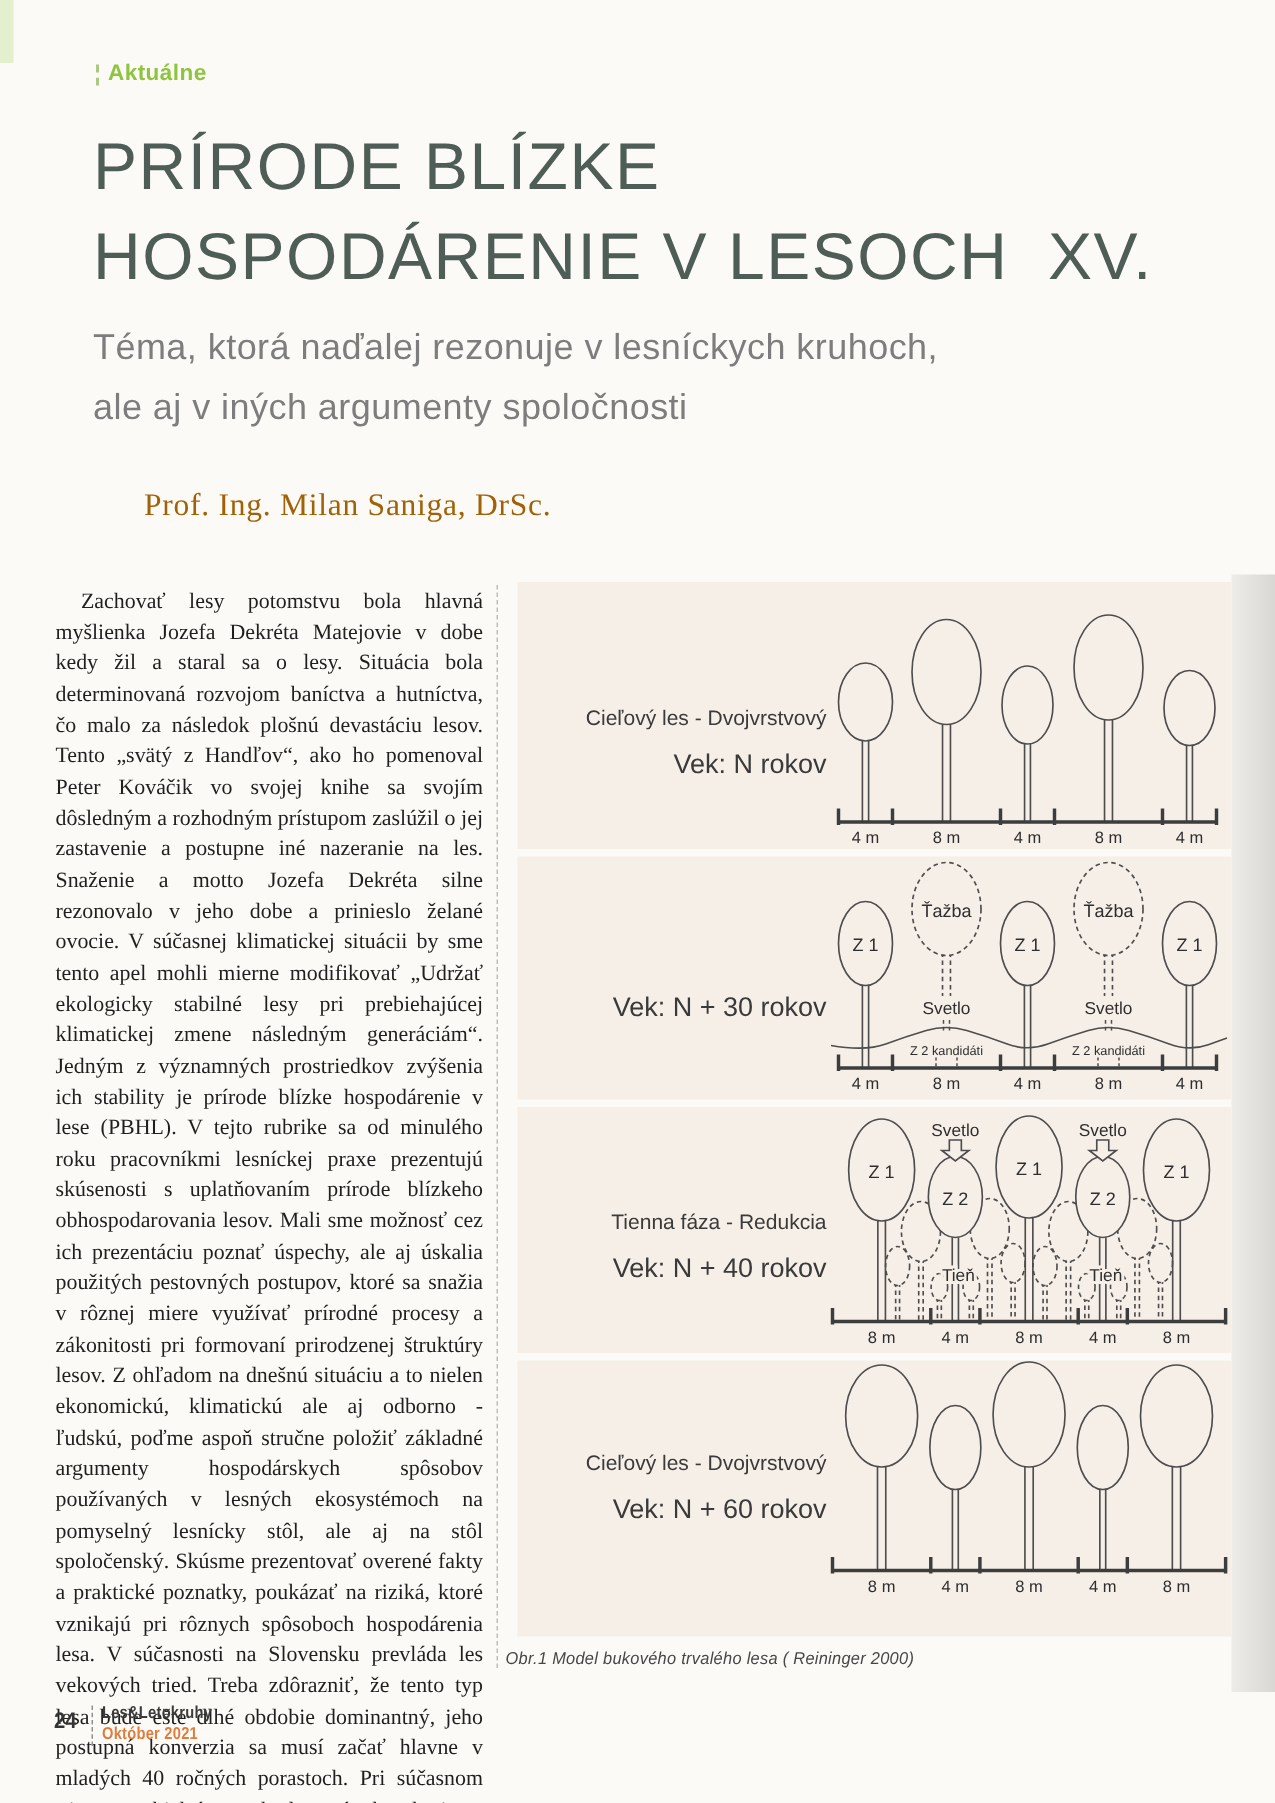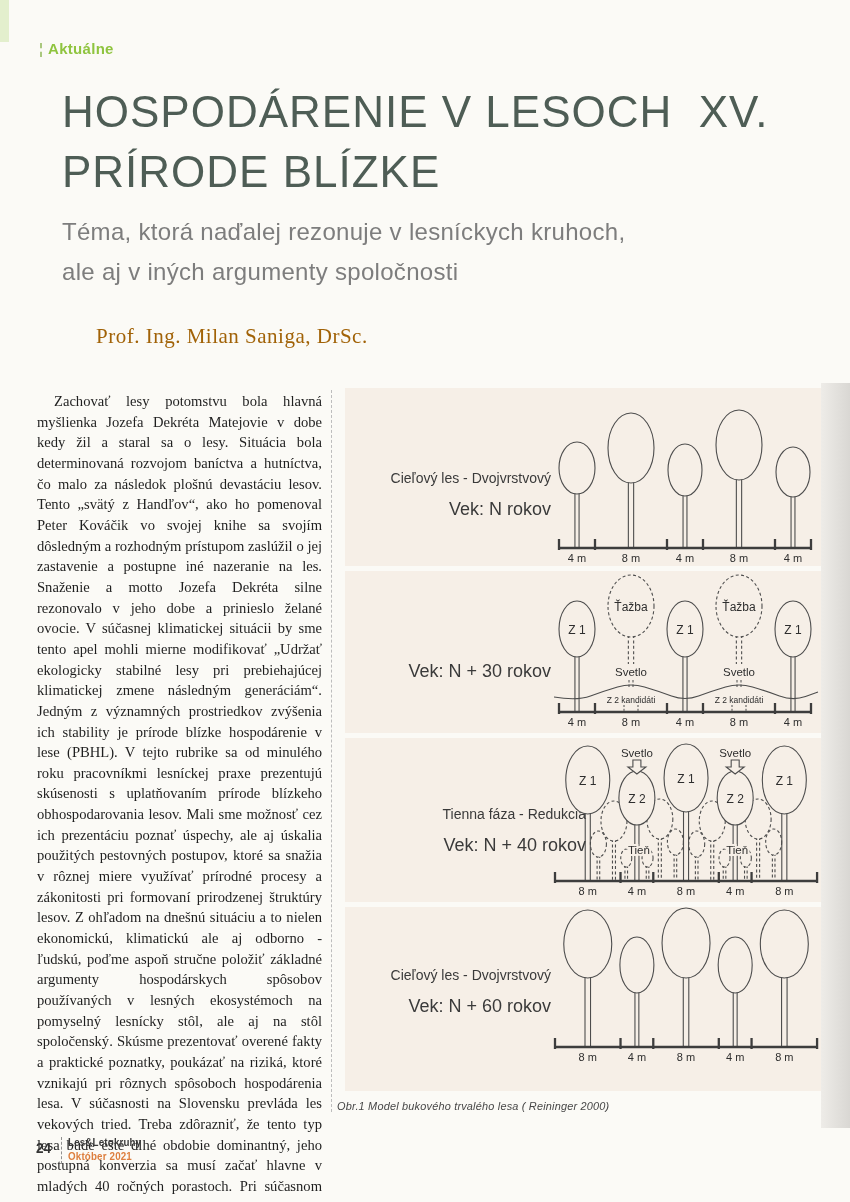--- a/index.html
+++ b/index.html
@@ -3,21 +3,21 @@
 <meta charset="utf-8">
 <style>
   html,body{margin:0;padding:0;background:#888;}
   .page{
     position:relative; width:850px; height:1202px; margin:0 auto;
     background:#fbfaf6; overflow:hidden;
     font-family:"Liberation Sans",sans-serif;
   }
   .corner-mark{position:absolute;left:0;top:0;width:9px;height:42px;background:#e3efcd;}
 
-  .kicker{position:absolute;left:40px;top:40px;display:flex;align-items:flex-end;}
+  .kicker{position:absolute;left:64px;top:40px;display:flex;align-items:flex-end;}
   .kicker-dash{display:inline-block;width:0;height:14px;border-left:2px dashed #aac87e;margin-right:6px;}
   .kicker-label{font-size:15px;font-weight:bold;color:#8fc43f;letter-spacing:.3px;}
 
   .title{position:absolute;left:62px;top:82px;margin:0;color:#4e5d55;font-weight:400;
     font-size:44px;line-height:60px;letter-spacing:1px;}
   .t-line{white-space:pre;}
 
   .subtitle{position:absolute;left:62px;top:212px;color:#7d7d7d;font-size:24px;line-height:40px;letter-spacing:.3px;}
 
   .author{position:absolute;left:96px;top:324px;font-family:"Liberation Serif",serif;
@@ -54,22 +54,22 @@
 
 <div class="page">
   <div class="corner-mark"></div>
 
   <div class="kicker">
     <span class="kicker-dash"></span>
     <span class="kicker-label">Aktuálne</span>
   </div>
 
   <h1 class="title">
+    <div class="t-line">PRÍRODE BLÍZKE</div>
     <div class="t-line">HOSPODÁRENIE V LESOCH  XV.</div>
-    <div class="t-line">PRÍRODE BLÍZKE</div>
   </h1>
 
   <div class="subtitle">
     <div>Téma, ktorá naďalej rezonuje v lesníckych kruhoch,</div>
     <div>ale aj v iných argumenty spoločnosti</div>
   </div>
 
   <div class="author">Prof. Ing. Milan Saniga, DrSc.</div>
 
   <div class="body-col">
@@ -161,21 +161,21 @@
           <line x1="224" y1="132" x2="224" y2="143" stroke="#3d3d3d" stroke-width="2.3"></line>
           <line x1="260" y1="132" x2="260" y2="143" stroke="#3d3d3d" stroke-width="2.3"></line>
           <text x="26" y="155" text-anchor="middle" font-family="Liberation Sans, sans-serif" font-size="11" fill="#2e2e2e">4 m</text>
           <text x="80" y="155" text-anchor="middle" font-family="Liberation Sans, sans-serif" font-size="11" fill="#2e2e2e">8 m</text>
           <text x="134" y="155" text-anchor="middle" font-family="Liberation Sans, sans-serif" font-size="11" fill="#2e2e2e">4 m</text>
           <text x="188" y="155" text-anchor="middle" font-family="Liberation Sans, sans-serif" font-size="11" fill="#2e2e2e">8 m</text>
           <text x="242" y="155" text-anchor="middle" font-family="Liberation Sans, sans-serif" font-size="11" fill="#2e2e2e">4 m</text>
         </svg>
       </div>
       <div class="panel" style="top: 738px; height: 164px;">
-        <div class="panel-label" style="top: 68px; margin-left: 35px;">
+        <div class="panel-label" style="top: 68px;">
           <div class="panel-title">Tienna fáza - Redukcia</div>
           <div class="panel-age">Vek: N + 40 rokov</div>
         </div>
         <svg width="270" height="164">
           <line x1="61.473" y1="101" x2="61.473" y2="143" stroke="#4d4d4d" stroke-width="1.1" stroke-dasharray="3,2.4"></line>
           <line x1="64.463" y1="101" x2="64.463" y2="143" stroke="#4d4d4d" stroke-width="1.1" stroke-dasharray="3,2.4"></line>
           <ellipse cx="62.967999999999996" cy="83" rx="13" ry="20" fill="#f6efe7" stroke="#4d4d4d" stroke-width="1.1" stroke-dasharray="3,2.4"></ellipse>
           <line x1="107.33699999999999" y1="99" x2="107.33699999999999" y2="143" stroke="#4d4d4d" stroke-width="1.1" stroke-dasharray="3,2.4"></line>
           <line x1="110.327" y1="99" x2="110.327" y2="143" stroke="#4d4d4d" stroke-width="1.1" stroke-dasharray="3,2.4"></line>
           <ellipse cx="108.832" cy="81" rx="13" ry="20" fill="#f6efe7" stroke="#4d4d4d" stroke-width="1.1" stroke-dasharray="3,2.4"></ellipse>

